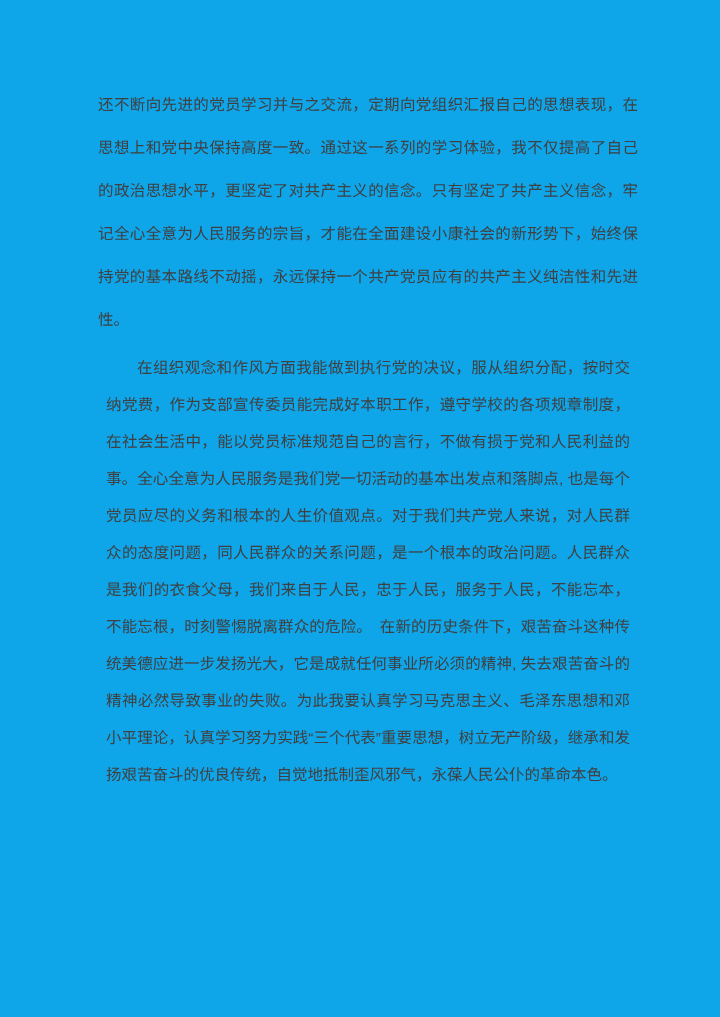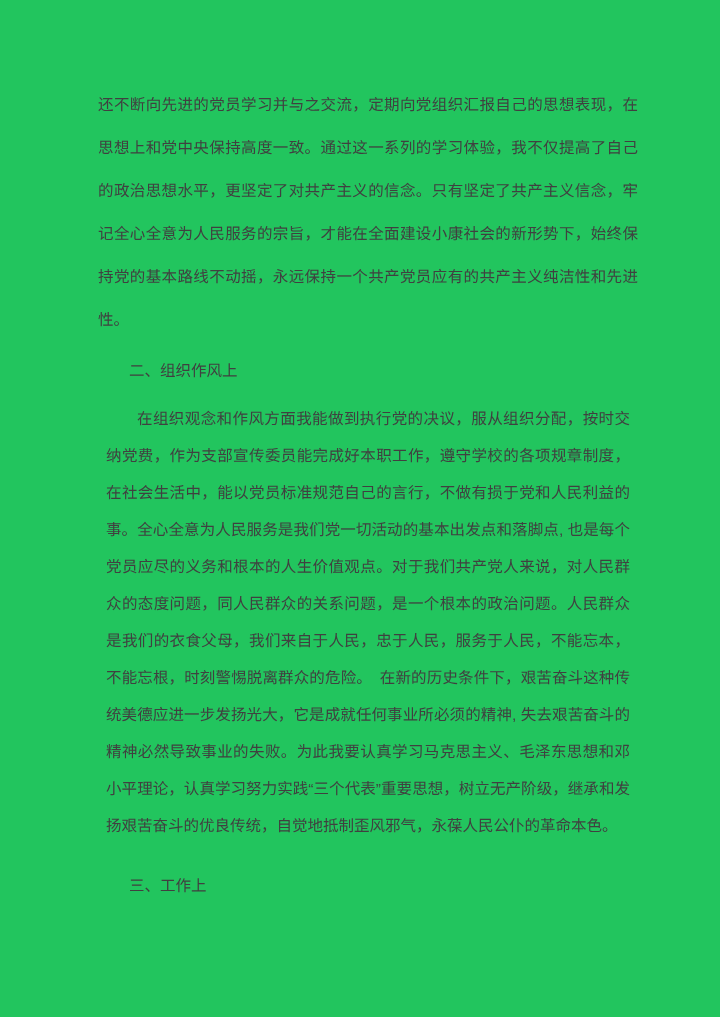--- a/index.html
+++ b/index.html
@@ -4,21 +4,21 @@
 <style>
   html, body {
     margin: 0;
     padding: 0;
     background: #ffffff;
   }
   .page {
     position: relative;
     width: 720px;
     height: 1017px;
-    background: #22c55e;
+    background: #0ea5e9;
     overflow: hidden;
     font-family: "Liberation Sans", sans-serif;
   }
   .doc {
     position: absolute;
     left: 98px;
     top: 83px;
     width: 540px;
     color: #404040;
     font-size: 15.5px;
@@ -45,17 +45,15 @@
   .heading-work {
     margin-top: 20px;
   }
 </style>
 </head>
 <body>
 
 <div class="page">
   <div class="doc">
     <p class="para-loose">还不断向先进的党员学习并与之交流，定期向党组织汇报自己的思想表现，在思想上和党中央保持高度一致。通过这一系列的学习体验，我不仅提高了自己的政治思想水平，更坚定了对共产主义的信念。只有坚定了共产主义信念，牢记全心全意为人民服务的宗旨，才能在全面建设小康社会的新形势下，始终保持党的基本路线不动摇，永远保持一个共产党员应有的共产主义纯洁性和先进性。</p>
-    <p class="heading">二、组织作风上</p>
     <p class="para-tight">在组织观念和作风方面我能做到执行党的决议，服从组织分配，按时交纳党费，作为支部宣传委员能完成好本职工作，遵守学校的各项规章制度，在社会生活中，能以党员标准规范自己的言行，不做有损于党和人民利益的事。全心全意为人民服务是我们党一切活动的基本出发点和落脚点, 也是每个党员应尽的义务和根本的人生价值观点。对于我们共产党人来说，对人民群众的态度问题，同人民群众的关系问题，是一个根本的政治问题。人民群众是我们的衣食父母，我们来自于人民，忠于人民，服务于人民，不能忘本，不能忘根，时刻警惕脱离群众的危险。　在新的历史条件下，艰苦奋斗这种传统美德应进一步发扬光大，它是成就任何事业所必须的精神, 失去艰苦奋斗的精神必然导致事业的失败。为此我要认真学习马克思主义、毛泽东思想和邓小平理论，认真学习努力实践“三个代表”重要思想，树立无产阶级，继承和发扬艰苦奋斗的优良传统，自觉地抵制歪风邪气，永葆人民公仆的革命本色。</p>
-    <p class="heading heading-work">三、工作上</p>
   </div>
 </div>
 
 </body></html>

